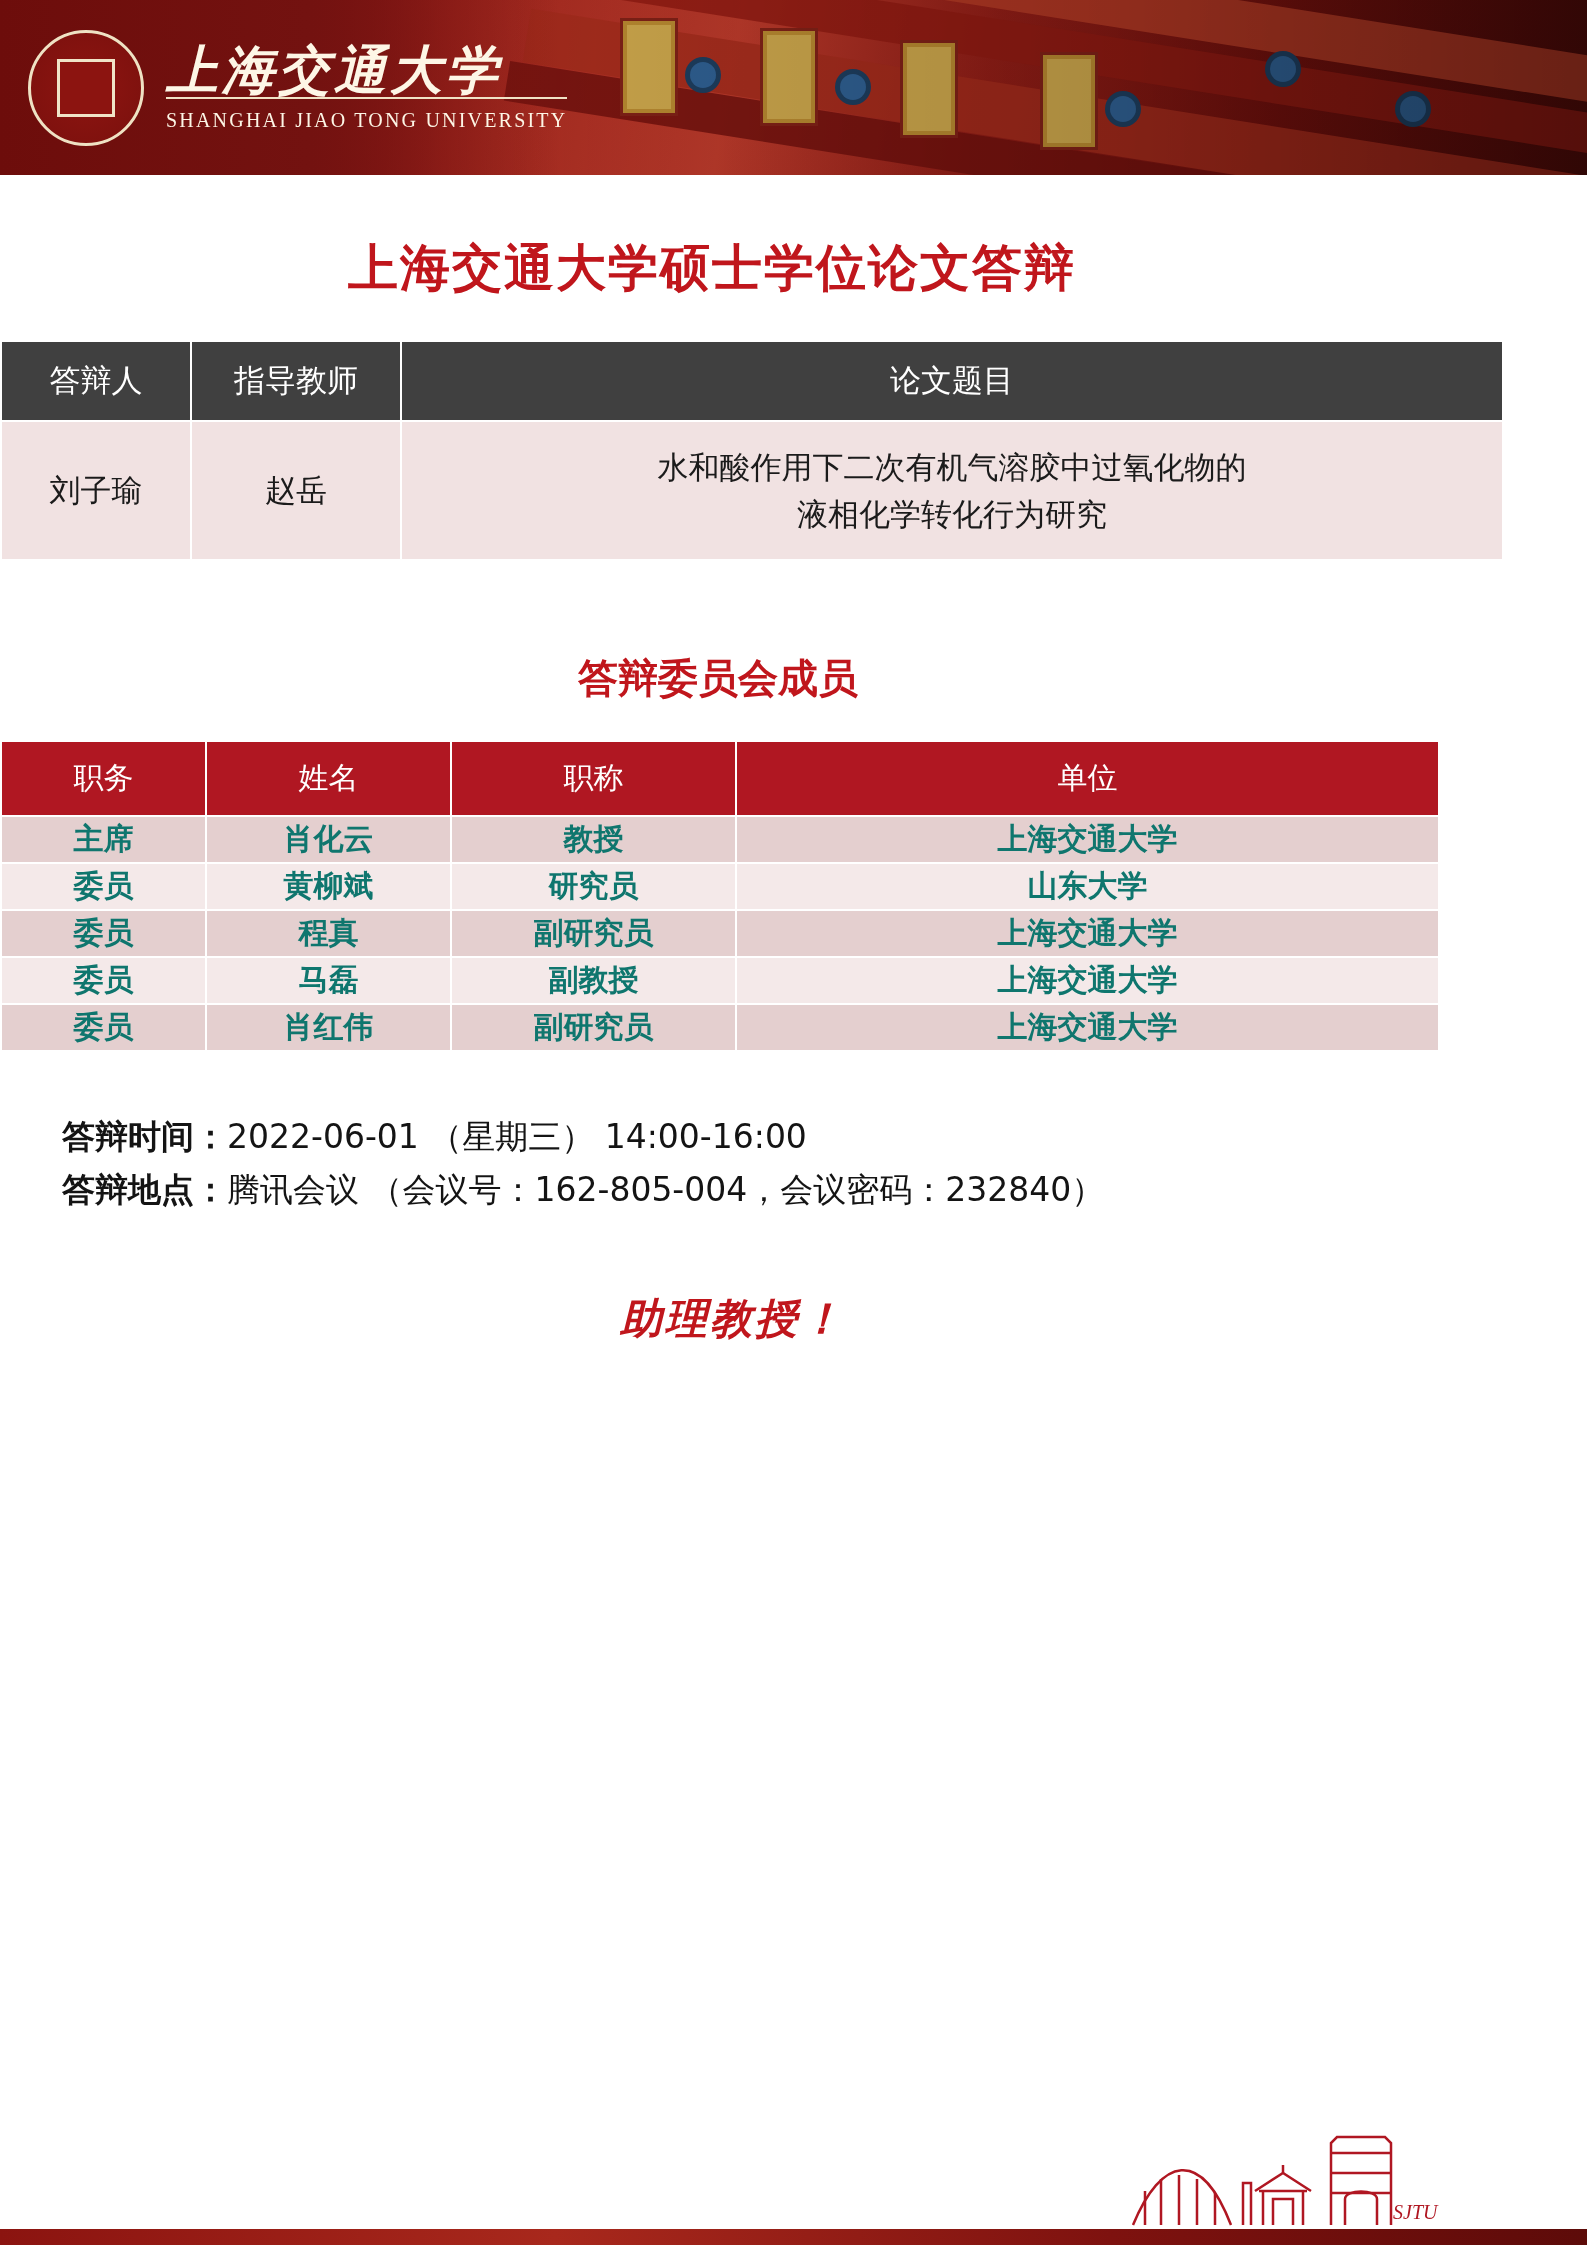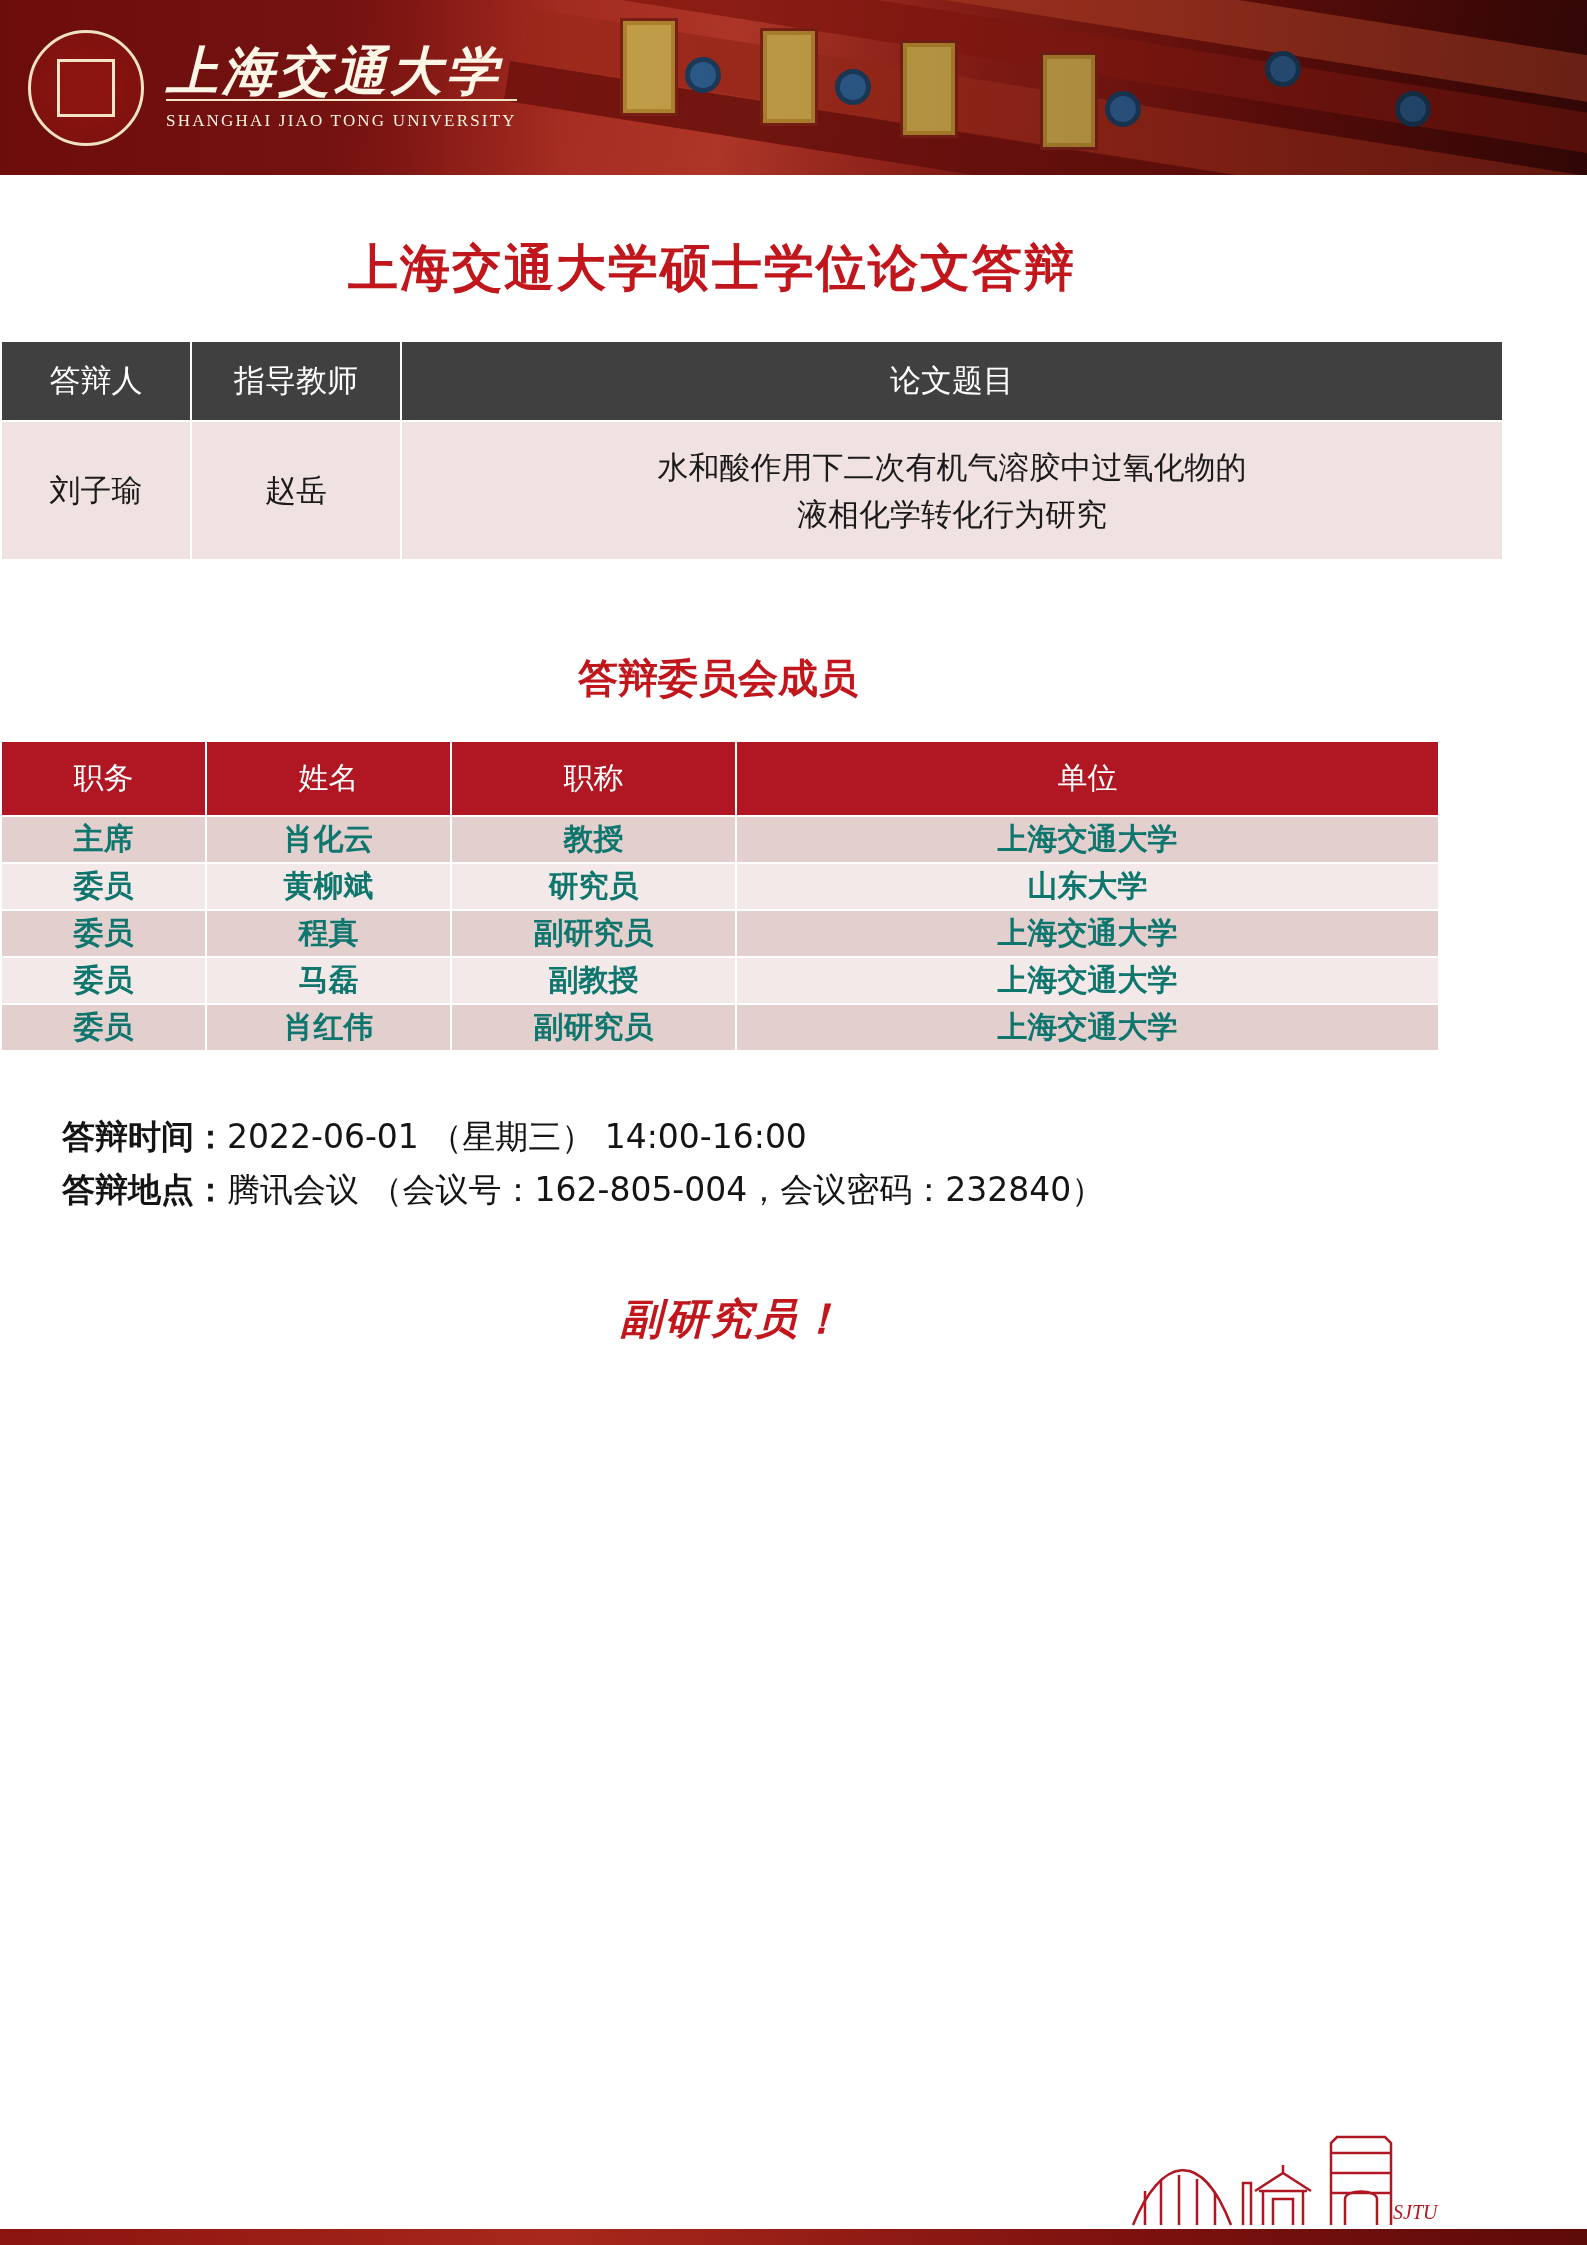--- a/index.html
+++ b/index.html
@@ -93,21 +93,21 @@
   .wordmark .cn {
     font-family: "DejaVu Serif", "Liberation Serif", serif;
     font-weight: bold;
     font-size: 52px;
     letter-spacing: 4px;
     line-height: 1.05;
     font-style: italic;
   }
   .wordmark .en {
     font-family: "Liberation Serif", serif;
-    font-size: 17px;
+    font-size: 20px;
     letter-spacing: 2.2px;
     margin-top: 0;
     padding-top: 10px;
     border-top: 2px solid #f0e3c6;
     white-space: nowrap;
   }
 
   
   .sheet {
     position: relative;
@@ -345,21 +345,21 @@
 
   <div class="details">
     <div>
       <span class="lbl">答辩时间：</span><span>2022-06-01 （星期三）  14:00-16:00</span>
     </div>
     <div>
       <span class="lbl">答辩地点：</span><span>腾讯会议 （会议号：162-805-004，会议密码：232840）</span>
     </div>
   </div>
 
-  <div class="welcome">副研究员！</div>
+  <div class="welcome">助理教授！</div>
 </div>
 
 <svg class="footer-art" viewBox="0 0 360 140">
   <g fill="none" stroke="#b01722" stroke-width="2.5">
     <path d="M2 138 C 30 70, 70 60, 100 138"></path>
     <path d="M14 138 L14 104 M30 138 L30 92 M48 138 L48 88 M66 138 L66 92 M84 138 L84 106"></path>
     <path d="M112 138 L112 96 L120 96 L120 138"></path>
     <path d="M128 104 L176 104 M132 104 L132 138 M172 104 L172 138 M142 138 L142 112 L162 112 L162 138"></path>
     <path d="M124 104 L152 86 L180 104"></path>
     <path d="M152 86 L152 78"></path>

